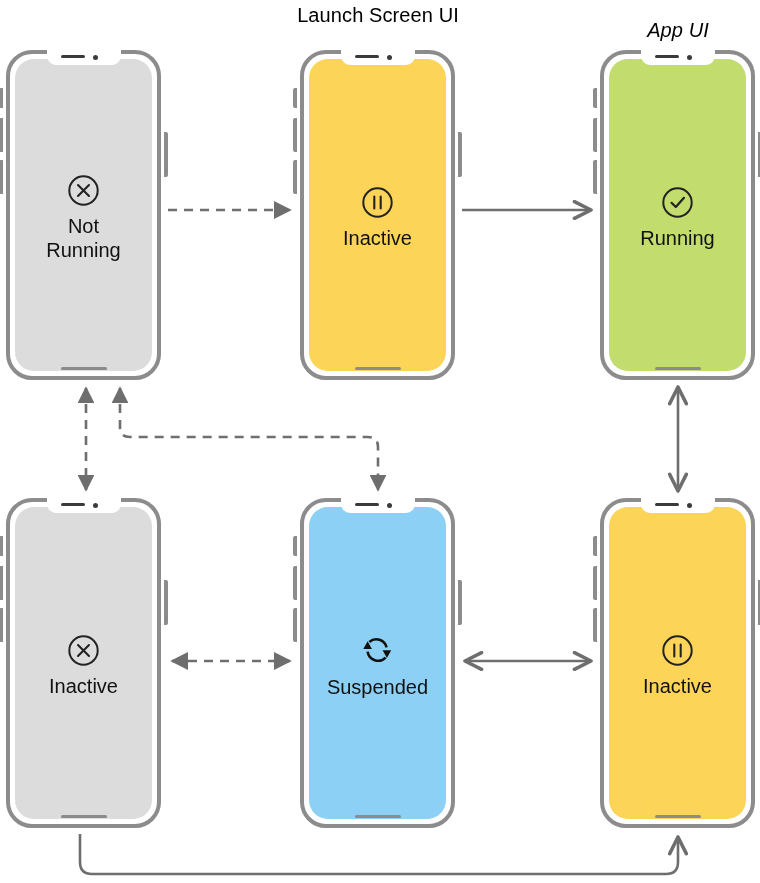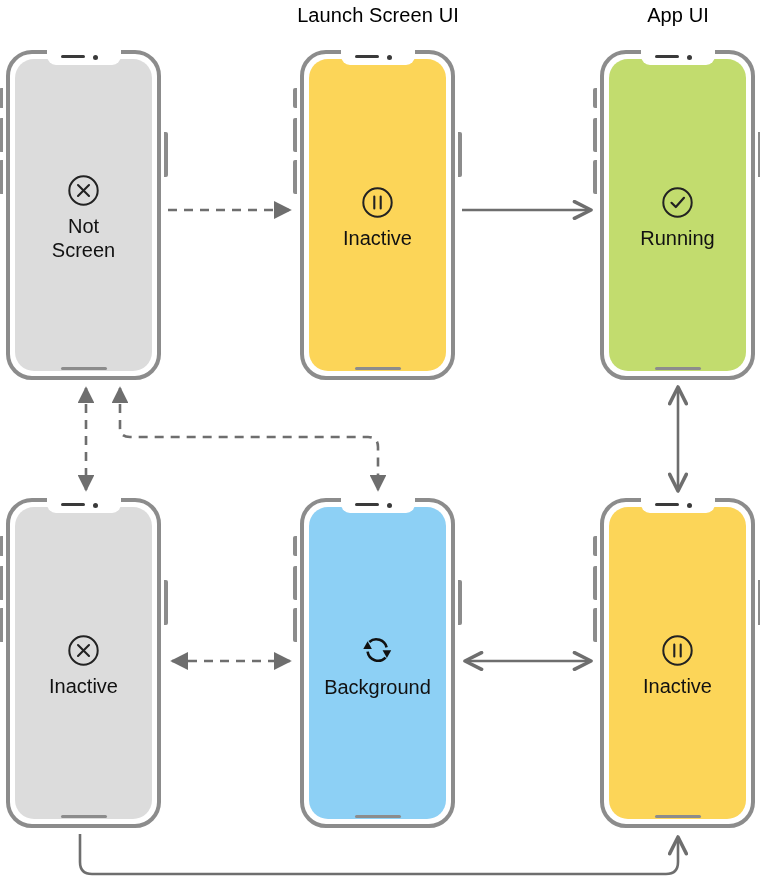--- a/index.html
+++ b/index.html
@@ -69,21 +69,21 @@
   .ln-dash{stroke-dasharray:9 7;}
 </style>
 </head>
 <body>
 
 <div id="stage">
 
   <div class="col-header" style="left:278px;top:4px;width:200px;">
     <span>Launch Screen UI</span>
   </div>
-  <div class="col-header" style="left:598px;top:4px;width:160px;">
+  <div class="col-header" style="left:598px;top:19px;width:160px;font-style:italic;">
     <span>App UI</span>
   </div>
 
   <svg class="connectors" viewBox="0 0 760 883" xmlns="http://www.w3.org/2000/svg">
     <defs>
       <marker id="ah" viewBox="0 0 10 10" refX="9" refY="5" markerWidth="7" markerHeight="7" orient="auto-start-reverse">
         <path d="M 0 0 L 10 5 L 0 10 z" fill="#6E6E6E"></path>
       </marker>
       <marker id="ahv" viewBox="0 0 10 10" refX="9" refY="5" markerWidth="6.5" markerHeight="6.5" orient="auto-start-reverse">
         <path d="M 0 0 L 10 5 L 0 10 z" fill="#6E6E6E"></path>
@@ -134,21 +134,21 @@
     <div class="phone-body"></div>
     <div class="screen" style="background:#DCDCDC;">
       <div class="screen-inner">
         <div class="state-icon">
           <svg width="33" height="33" viewBox="0 0 33 33" xmlns="http://www.w3.org/2000/svg">
             <circle cx="16.5" cy="16.5" r="14.2" fill="none" stroke="#222" stroke-width="2"></circle>
             <path d="M11 11 L22 22 M22 11 L11 22" stroke="#222" stroke-width="2.1" stroke-linecap="round"></path>
           </svg>
         </div>
         <div class="state-label">Not
-Screen</div>
+Running</div>
       </div>
     </div>
     <div class="notch">
       <span class="speaker"></span>
       <span class="camera"></span>
     </div>
     <div class="home-indicator"></div>
   </div>
 
   <div class="phone" style="left:300px;top:50px;width:155px;height:330px;">
@@ -232,21 +232,21 @@
     <div class="screen" style="background:#8DD0F5;">
       <div class="screen-inner">
         <div class="state-icon" style="margin-bottom:10px;">
           <svg width="36" height="33" viewBox="0 0 36 33" xmlns="http://www.w3.org/2000/svg">
             <path d="M7.6 18.6 A10.6 10.6 0 0 0 25.6 24.6" fill="none" stroke="#111" stroke-width="2.6" stroke-linecap="butt"></path>
             <path d="M26.6 14.4 A10.6 10.6 0 0 0 9.3 8.9" fill="none" stroke="#111" stroke-width="2.6" stroke-linecap="butt"></path>
             <path d="M3.3 16.0 L11.9 16.0 L7.6 8.2 Z" fill="#111"></path>
             <path d="M22.6 17.2 L31.2 17.2 L26.9 25.0 Z" fill="#111"></path>
           </svg>
         </div>
-        <div class="state-label">Background</div>
+        <div class="state-label">Suspended</div>
       </div>
     </div>
     <div class="notch">
       <span class="speaker"></span>
       <span class="camera"></span>
     </div>
     <div class="home-indicator"></div>
   </div>
 
   <div class="phone" style="left:600px;top:498px;width:155px;height:330px;">

